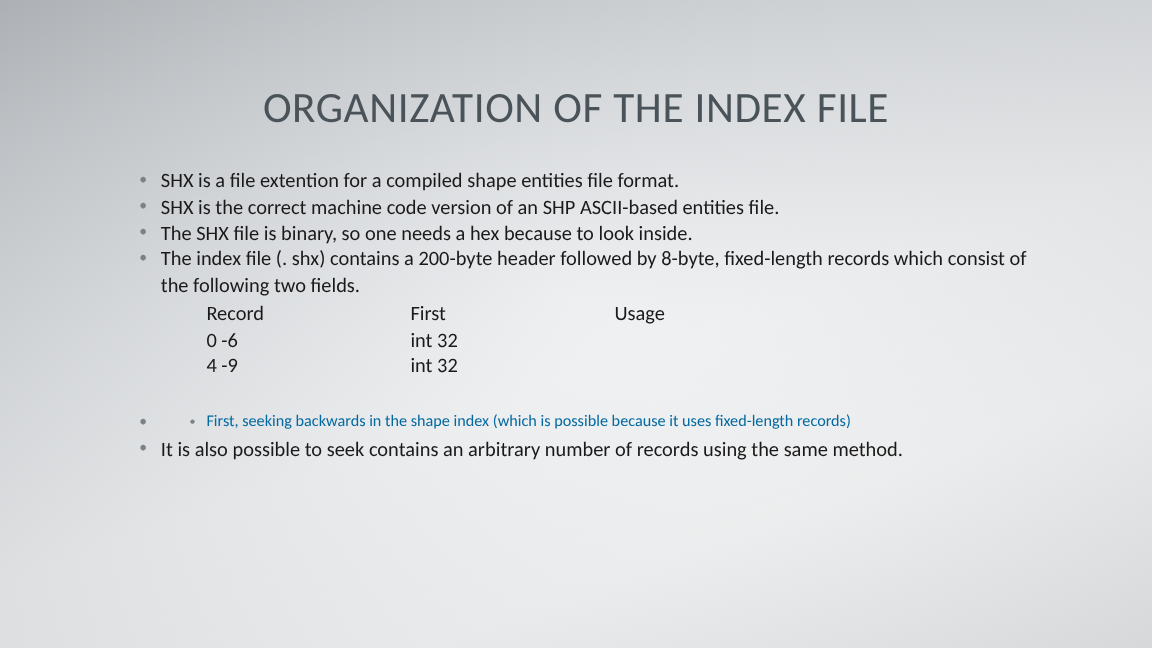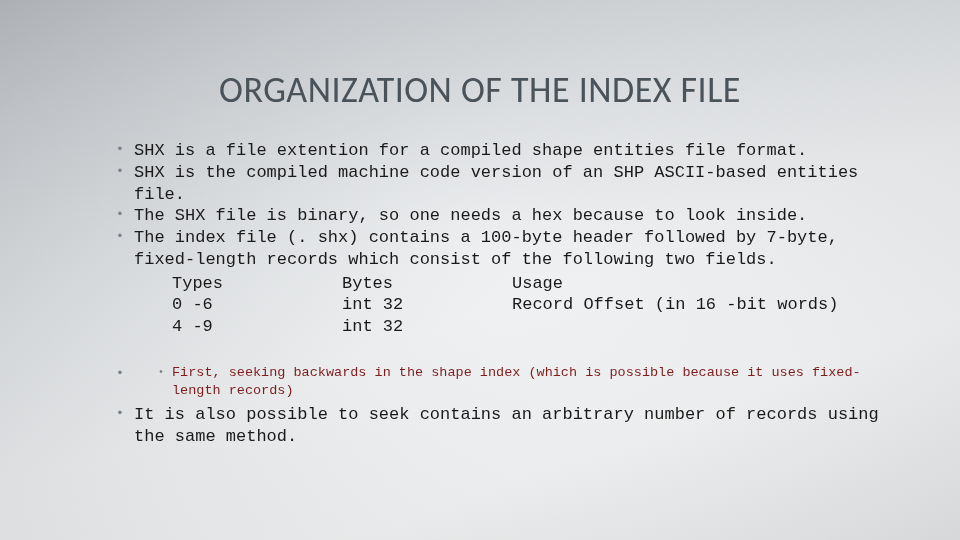--- a/index.html
+++ b/index.html
@@ -34,21 +34,20 @@
   ul.top {
     list-style: none;
     padding-left: 54px;
   }
   ul.top > li {
     position: relative;
     color: #1a1a1a;
     font-size: 17px;
     line-height: 1.28;
     margin-bottom: 0px;
-    font-family: Liberation Mono, monospace;
   }
   ul.top > li::before {
     content: "•";
     position: absolute;
     left: -18px;
     top: 0;
     color: #7a8288;
     font-size: 13px;
     line-height: 1.6;
   }
@@ -64,21 +63,21 @@
   .tbl .c3 { flex: 1; }
   .spacer { height: 22px; }
   ul.sub {
     list-style: none;
     padding-left: 38px;
     margin-top: 4px;
     margin-bottom: 4px;
   }
   ul.sub > li {
     position: relative;
-    color: #7f1d1d;
+    color: #0369a1;
     font-size: 13.5px;
     line-height: 1.35;
   }
   ul.sub > li::before {
     content: "•";
     position: absolute;
     left: -14px;
     top: 0;
     color: #7a8288;
     font-size: 10px;
@@ -87,34 +86,33 @@
 </style>
 </head>
 <body>
 
 <div class="slide">
 
   <h1 class="title">ORGANIZATION OF THE INDEX FILE</h1>
 
   <ul class="top">
     <li><span>SHX is a file extention for a compiled shape entities file format.</span></li>
-    <li><span>SHX is the compiled machine code version of an SHP ASCII-based entities file.</span></li>
+    <li><span>SHX is the correct machine code version of an SHP ASCII-based entities file.</span></li>
     <li><span>The SHX file is binary, so one needs a hex because to look inside.</span></li>
     <li>
-      <span>The index file (. shx) contains a 100-byte header followed by 7-byte, fixed-length records which consist of the following two fields.</span>
+      <span>The index file (. shx) contains a 200-byte header followed by 8-byte, fixed-length records which consist of the following two fields.</span>
       <div class="tbl">
         <div class="row">
-          <div class="c1">Types</div>
-          <div class="c2">Bytes</div>
+          <div class="c1">Record</div>
+          <div class="c2">First</div>
           <div class="c3">Usage</div>
         </div>
         <div class="row">
           <div class="c1">0 -6</div>
           <div class="c2">int 32</div>
-          <div class="c3">Record Offset (in 16 -bit words)</div>
         </div>
         <div class="row">
           <div class="c1">4 -9</div>
           <div class="c2">int 32</div>
         </div>
       </div>
     </li>
   </ul>
 
   <div class="spacer"></div>

